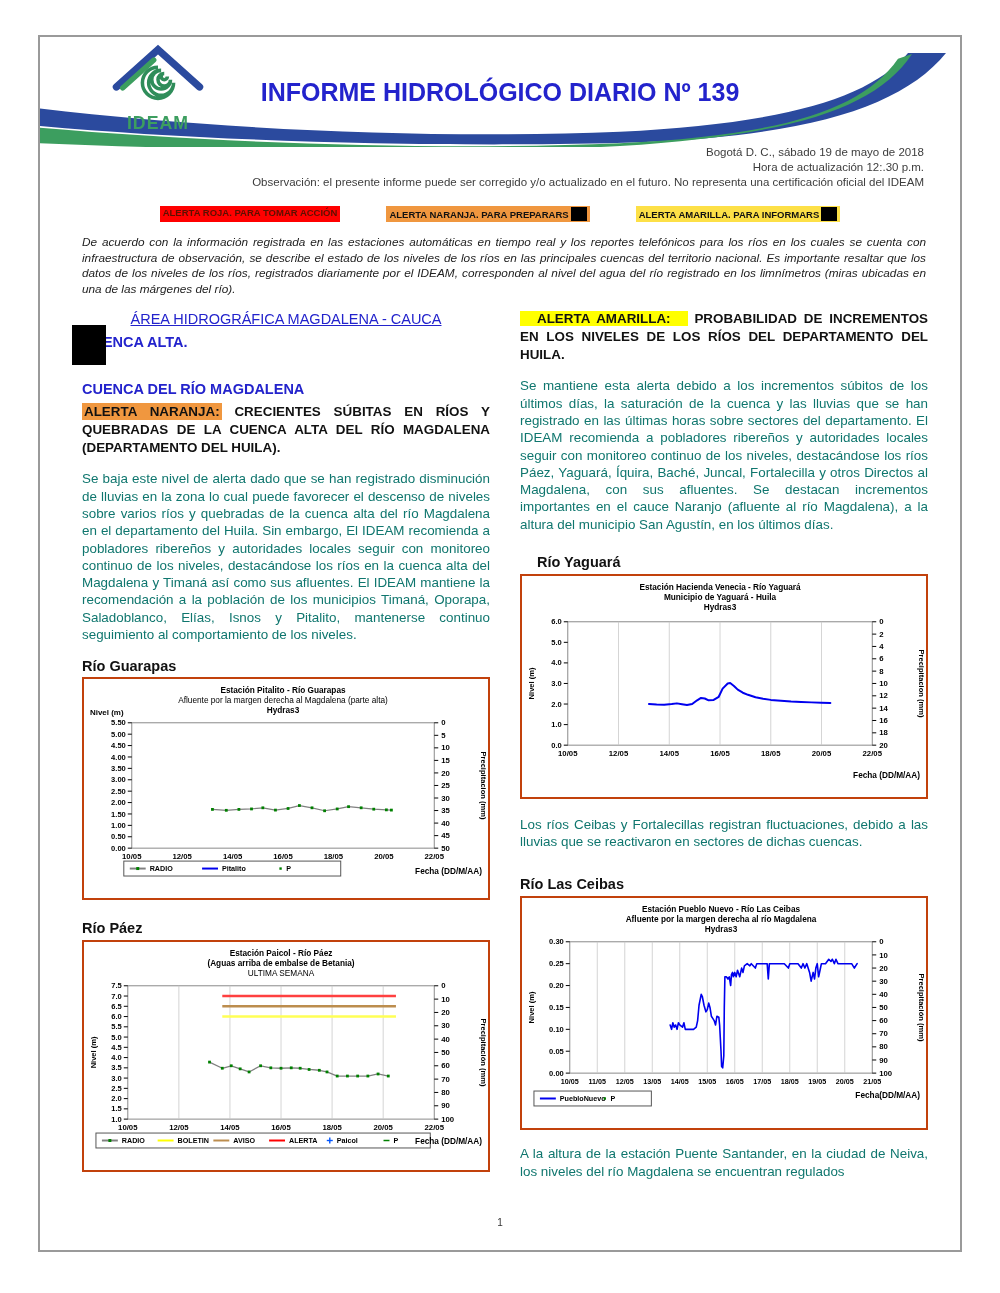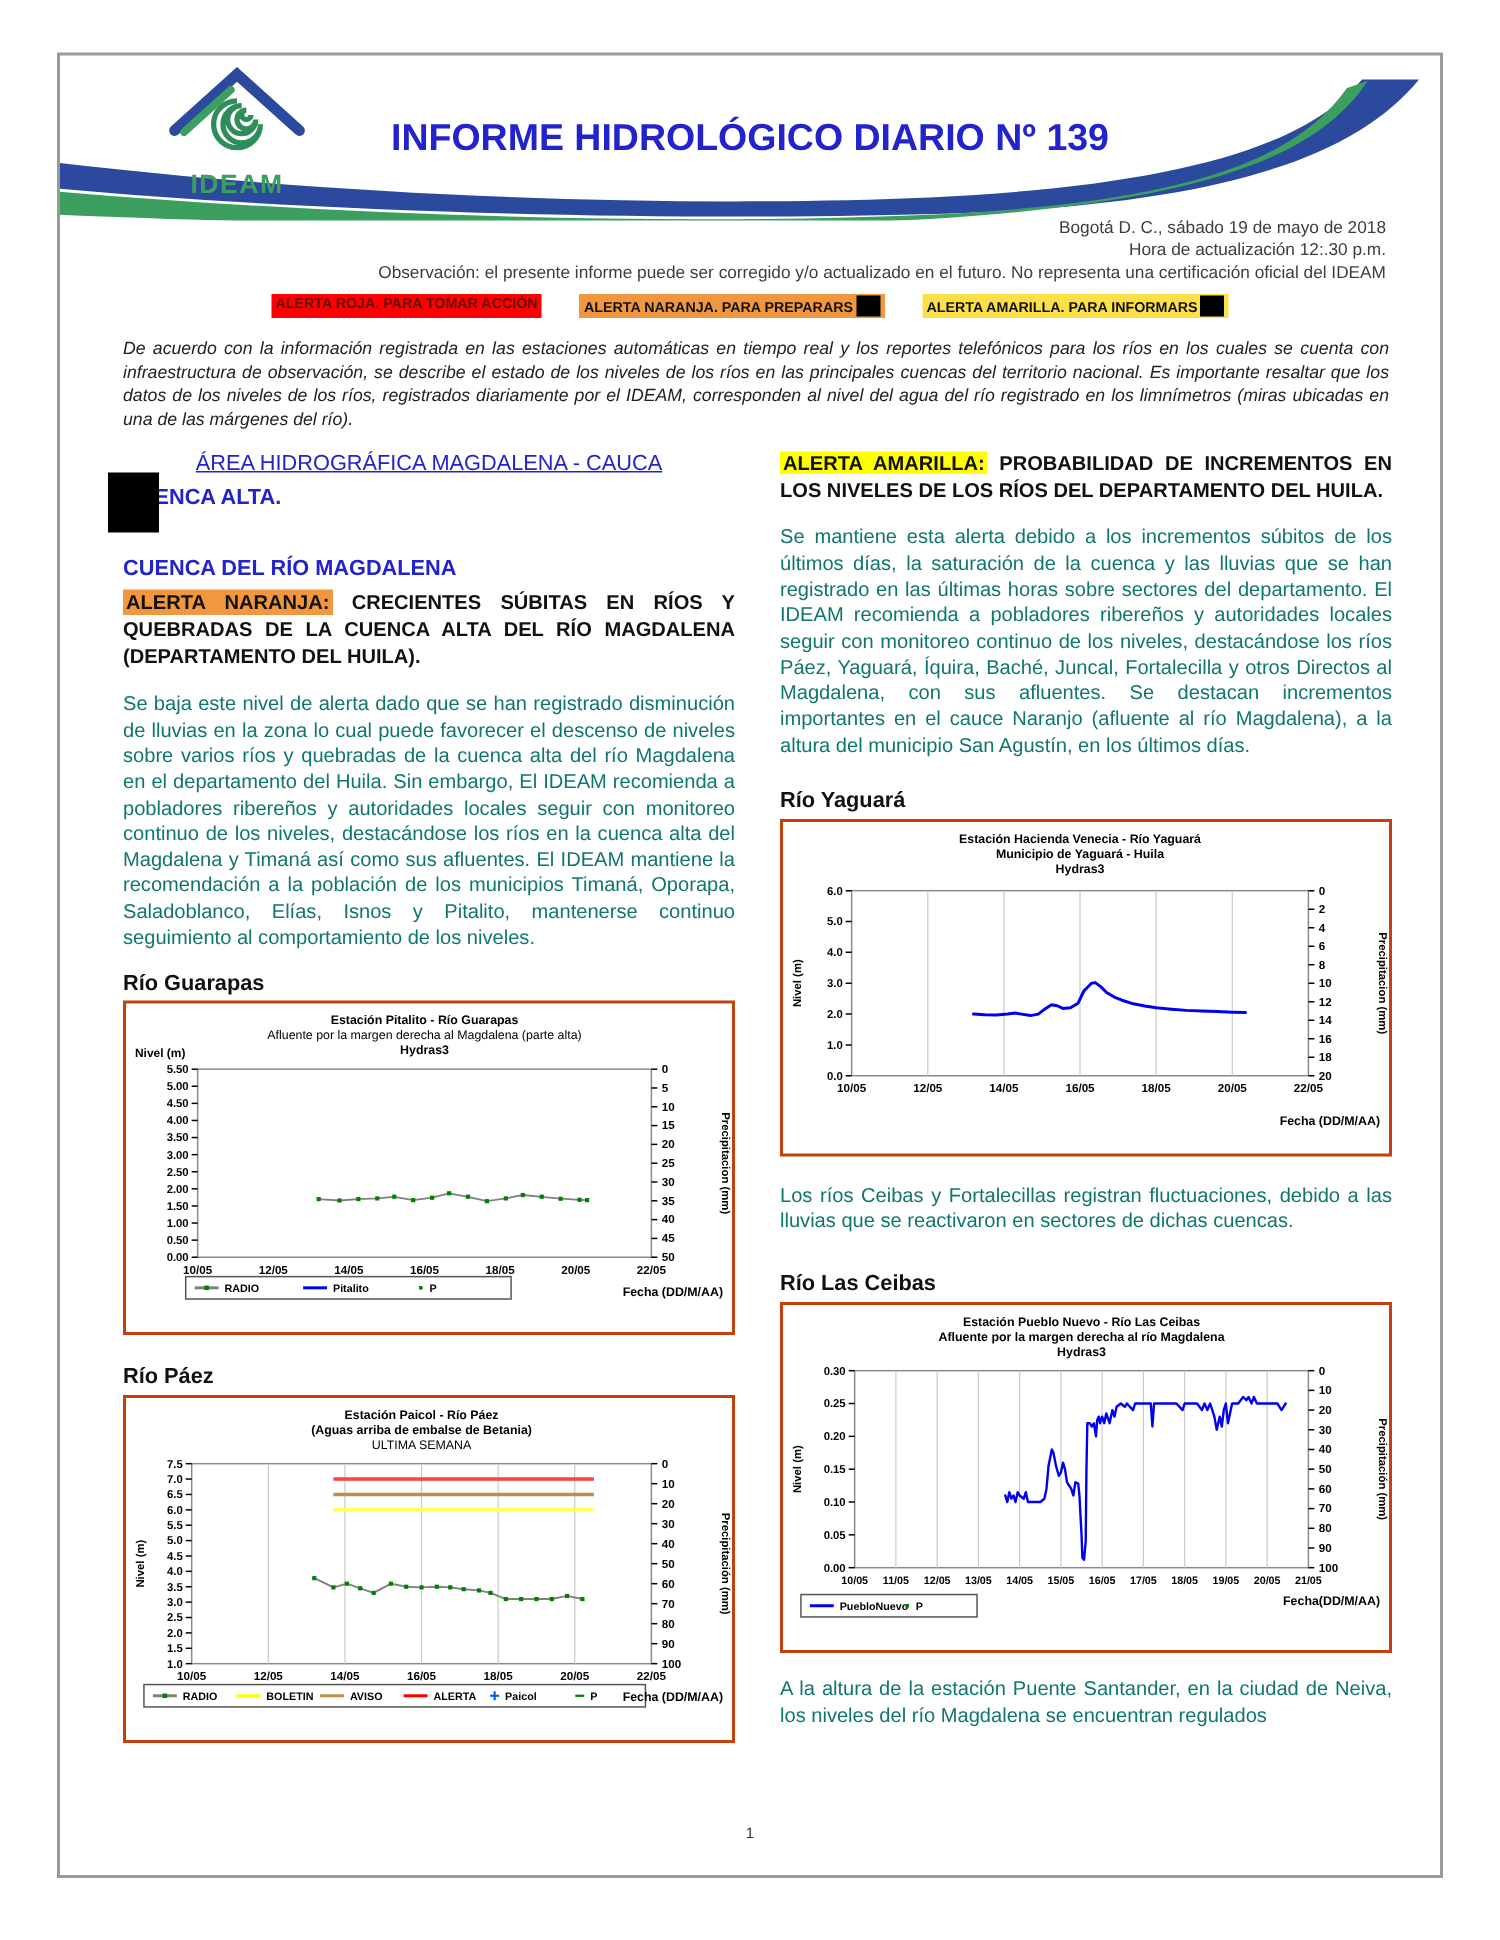--- a/index.html
+++ b/index.html
@@ -6,47 +6,47 @@
     font-family:"Liberation Sans",sans-serif;-webkit-font-smoothing:antialiased;}
   .page{position:absolute;left:38px;top:35px;width:924px;height:1217px;box-sizing:border-box;
     border:2px solid #9a9a9a;background:#fff;}
   
   header{position:relative;height:104px;}
   .swoosh{position:absolute;left:0;top:14px;width:100%;height:96px;}
   .logo{position:absolute;left:66px;top:2px;width:104px;z-index:3;}
   .title{position:absolute;left:150px;top:24px;width:620px;text-align:center;color:#2323cc;
     font-size:25px;font-weight:bold;z-index:3;letter-spacing:0px;}
   .meta{margin-top:4px;text-align:right;padding-right:36px;font-size:11.5px;line-height:15px;color:#3d3d3d;}
-  .alert-bar{display:flex;justify-content:center;gap:25px;margin-top:6px;font-size:9.5px;font-weight:bold;}
+  .alert-bar{display:flex;justify-content:center;gap:46px;margin-top:16px;font-size:9.5px;font-weight:bold;}
   .chip{padding:1px 3px;white-space:nowrap;}
   .chip-red{background:#ff0000;color:#5c1000;}
   .chip-orange{background:#f0973f;color:#111;}
   .chip-yellow{background:#fde047;color:#111;}
   .redaction{display:inline-block;width:16px;height:14px;background:#000;vertical-align:-3px;margin-left:2px;}
   .intro{font-style:italic;font-size:11.8px;line-height:15.5px;text-align:justify;
     margin:13px 34px 0 42px;color:#222;}
   
   .columns{display:flex;gap:30px;margin:13px 32px 0 42px;}
   .col{width:410px;position:relative;}
   .section-title{text-align:center;color:#2323cc;font-weight:normal;font-size:14.5px;
     text-decoration:underline;line-height:18px;}
   .black-square{position:absolute;left:-10px;top:15px;width:34px;height:40px;background:#000;}
   .cuenca{color:#2323cc;font-weight:bold;font-size:14.5px;line-height:18px;}
   .cuenca1{margin-top:29px;}
   .cuenca2{margin-top:5px;}
   .alert-para{margin-top:5px;font-size:13.4px;font-weight:bold;line-height:18px;text-align:justify;color:#111;}
   .hl-orange{background:#f0973f;padding:1px 2px;}
-  .hl-yellow{background:#ffff00;padding:0 2px;}
+  .hl-yellow{background:#ffff00;padding:0 17px;}
   .body-para{margin-top:4px;font-size:13.4px;line-height:17.3px;text-align:justify;color:#0f766e;}
   .river-heading{font-size:14.5px;font-weight:bold;color:#111;line-height:18px;}
   .chart{border:2px solid #c2410c;background:#fff;margin:2px 0 0 0;}
   .chart svg{display:block;}
   .chart svg text{font-family:"Liberation Sans",sans-serif;}
   .mt2{margin-top:2px;} .mt3{margin-top:3px;} .mt15{margin-top:15px;}
-  .mt17{margin-top:17px;} .mt19{margin-top:19px;} .mt20{margin-top:20px;} .mt24{margin-top:24px;}
+  .mt17{margin-top:17px;} .mt19{margin-top:19px;} .mt20{margin-top:20px;margin-left:17px;} .mt24{margin-top:24px;}
   footer{position:absolute;left:0;bottom:22px;width:100%;text-align:center;font-size:10px;color:#333;}
 </style>
 </head>
 <body>
 
 <div class="page">
 
   <header>
     <svg class="swoosh" viewBox="0 0 920 100" preserveAspectRatio="none" aria-hidden="true">
       <path d="M0,60 C180,82 400,92 580,84 C740,76 830,50 868,2 L906,2 C862,58 770,88 600,95 C420,101 180,95 0,78 Z" fill="#2b4a9e"></path>

